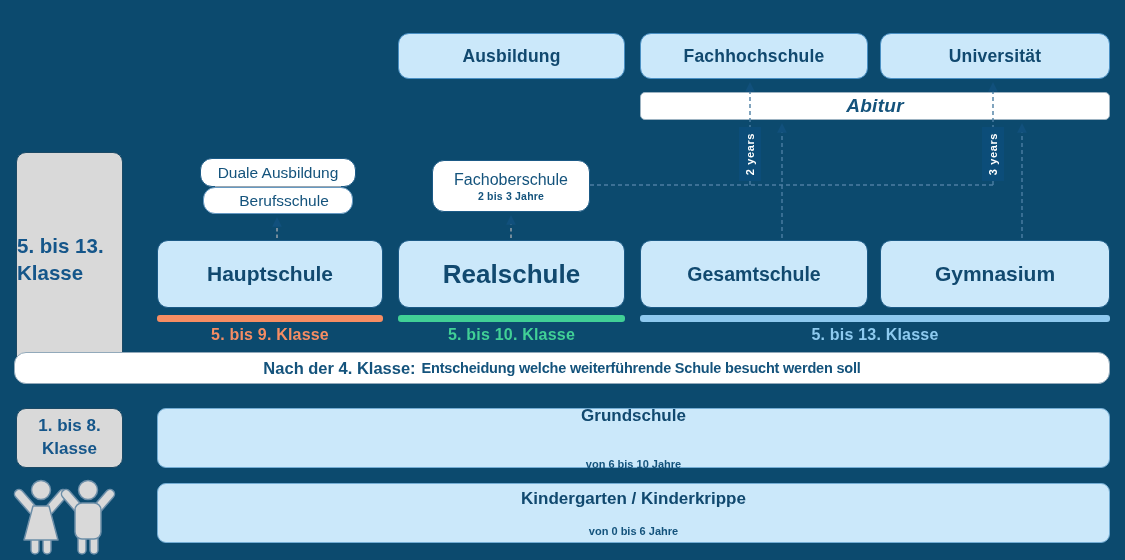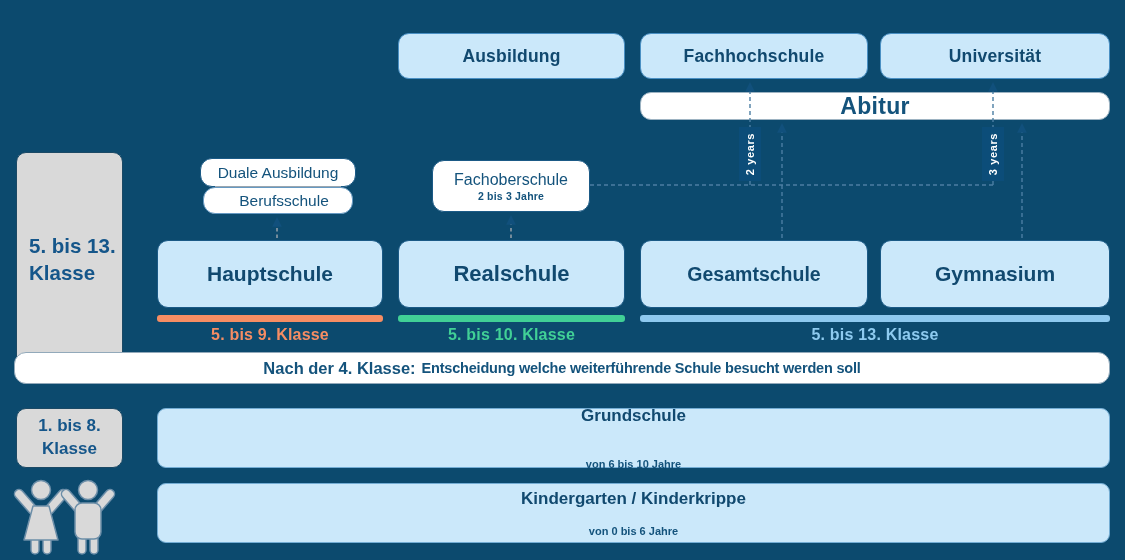--- a/index.html
+++ b/index.html
@@ -9,27 +9,27 @@
   }
   .abs{position:absolute;box-sizing:border-box;}
   
   .blue-box{
     background:#cbe8fa;border:1.3px solid #1b5a86;border-radius:11px;
     display:flex;flex-direction:column;align-items:center;justify-content:center;
     color:#11496f;font-weight:bold;z-index:1;text-align:center;
   }
   .top-box{font-size:17.5px;border:1.6px solid #4a90c4;letter-spacing:0.2px;}
   .main-box{font-size:21px;}
-  .main-box.two-line{font-size:22px;line-height:1.16;}
+  .main-box.two-line{font-size:26px;line-height:1.16;}
   
   .white-box{
     background:#ffffff;display:flex;flex-direction:column;align-items:center;justify-content:center;
     color:#14537c;z-index:1;text-align:center;
   }
-  .abitur-box{border:1.3px solid #9db3c2;border-radius:11px;font-weight:bold;font-size:23px;letter-spacing:0.3px;}
+  .abitur-box{border:1.3px solid #9db3c2;border-radius:5px;font-weight:bold;font-size:19px;letter-spacing:0.3px;font-style:italic;}
   .duale-box{border:1.3px solid #1b5a86;border-radius:12px;font-size:15.5px;font-weight:500;}
   .berufs-box{border:1.3px solid #6699c2;border-radius:12px;font-size:15.5px;font-weight:500;padding-left:12px;}
   .fachober-box{border:1.3px solid #1b5a86;border-radius:12px;}
   .fachober-box .t{font-size:16px;font-weight:500;}
   .fachober-box .s{font-size:10.5px;font-weight:bold;margin-top:1px;letter-spacing:0.2px;}
   .divider{background:#9aa6af;height:1px;z-index:2;}
   
   .gray-box{
     background:#d9d9d9;border:1.4px solid #1b4965;border-radius:10px;
     color:#15568a;font-weight:bold;z-index:1;
@@ -111,21 +111,21 @@
   </div>
 
   <div class="abs bar" style="left:157px;top:315px;width:226px;background:#f68d63;"></div>
   <div class="abs bar" style="left:398px;top:315px;width:227px;background:#41d096;"></div>
   <div class="abs bar" style="left:640px;top:315px;width:470px;background:#8ec9ef;"></div>
 
   <div class="abs bar-label" style="left:157px;top:326px;width:226px;color:#f68d63;">5. bis 9. Klasse</div>
   <div class="abs bar-label" style="left:398px;top:326px;width:227px;color:#41d096;">5. bis 10. Klasse</div>
   <div class="abs bar-label" style="left:640px;top:326px;width:470px;color:#8ecbf0;">5. bis 13. Klasse</div>
 
-  <div class="abs gray-box" style="left:16px;top:152px;width:107px;height:216px;padding-left:12px;font-size:20.5px;line-height:1.3;">
+  <div class="abs gray-box" style="left:16px;top:152px;width:107px;height:216px;font-size:20.5px;line-height:1.3;">
     <span class="line">5. bis 13.</span>
     <span class="line">Klasse</span>
   </div>
   <div class="abs gray-box" style="left:16px;top:408px;width:107px;height:60px;align-items:center;font-size:17px;line-height:1.35;">
     <span class="line">1. bis 8.</span>
     <span class="line">Klasse</span>
   </div>
 
   <div class="abs banner" style="left:14px;top:352px;width:1096px;height:32px;">
     <span class="lead">Nach der 4. Klasse:</span>

